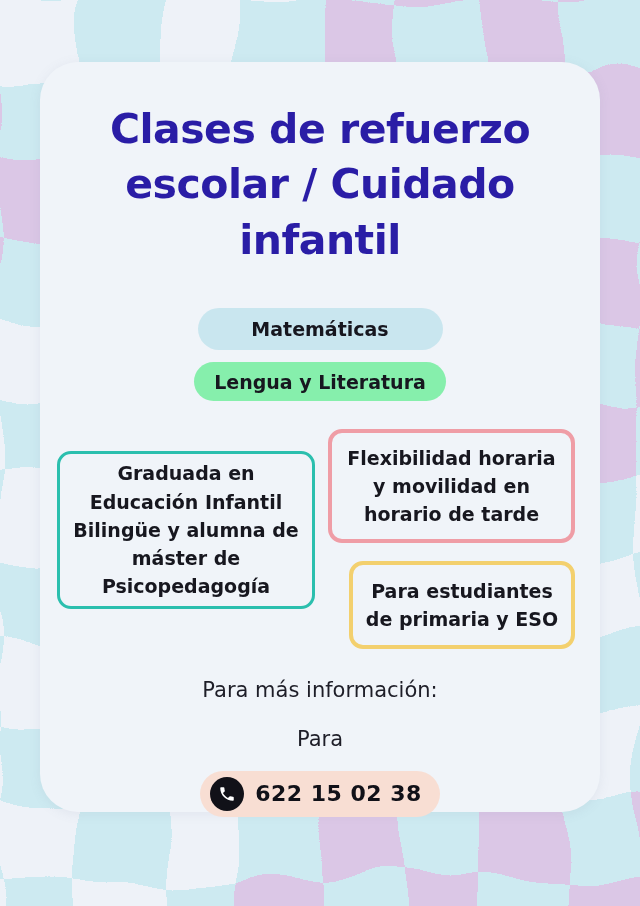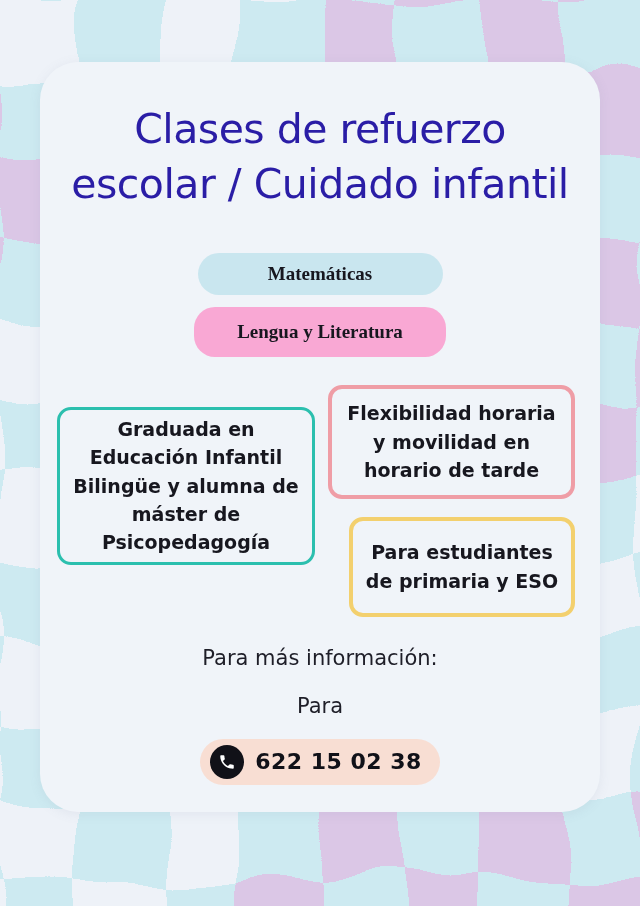--- a/index.html
+++ b/index.html
@@ -9,43 +9,43 @@
     background:#eef2f8;
   }
   .bg{position:absolute;left:0;top:0;width:640px;height:906px;display:block;}
   .card{
     position:absolute;left:40px;top:62px;width:560px;height:750px;
     background:#f0f4f9;border-radius:38px;
     box-shadow:0 2px 12px rgba(110,120,150,.10);
   }
   .title{
     margin:40px auto 0;max-width:500px;text-align:center;
-    font-size:41px;font-weight:400;line-height:1.35;
+    font-size:41px;font-weight:700;line-height:1.35;
     color:#2a1da6;letter-spacing:-0.5px;
   }
   .pills{margin-top:40px;display:flex;flex-direction:column;gap:12px;align-items:center;}
   .pills-row{display:flex;gap:20px;justify-content:center;}
   .pill{
     display:flex;align-items:center;justify-content:center;
     height:42px;border-radius:21px;
-    font-size:19px;font-weight:700;color:#17171f;white-space:nowrap;font-family:Liberation Serif, serif;
+    font-size:19px;font-weight:700;color:#17171f;white-space:nowrap;
   }
   .pill-blue{width:245px;background:#c9e6ef;}
   .pill-yellow{width:235px;background:#f8d055;}
-  .pill-red{width:252px;height:50px;background:#f9a8d4;text-align:right;}
+  .pill-red{width:252px;height:39px;background:#86efac;text-align:right;}
   .boxes{margin:28px 25px 0 17px;display:flex;gap:13px;}
   .box{
     border-radius:14px;display:flex;align-items:center;justify-content:center;
     text-align:center;font-size:19px;font-weight:700;color:#17171f;
     line-height:1.49;padding:4px 8px;box-sizing:border-box;
   }
   .box-teal{border:3px solid #2bbfae;width:258px;height:158px;margin-top:22px;flex:none;}
   .boxes-col{display:flex;flex-direction:column;gap:18px;width:247px;flex:none;}
   .box-pink{border:4px solid #ef9da6;height:114px;}
-  .box-gold{border:4px solid #f3d06e;height:100px;margin-left:21px;}
+  .box-gold{border:4px solid #f3d06e;height:88px;margin-left:21px;}
   .contact{margin-top:25px;text-align:center;font-size:21px;color:#1e1e28;line-height:1.55;}
   .contact p{margin:16px;}
   .phone-pill{
     margin:4px auto 0;width:fit-content;height:46px;box-sizing:border-box;
     display:flex;align-items:flex-end;gap:11px;
     background:#f8ded3;border-radius:23px;padding:6px 18px 6px 10px;
   }
   .phone-circle{
     width:34px;height:34px;border-radius:50%;background:#111118;flex:none;
     display:flex;align-items:center;justify-content:center;

